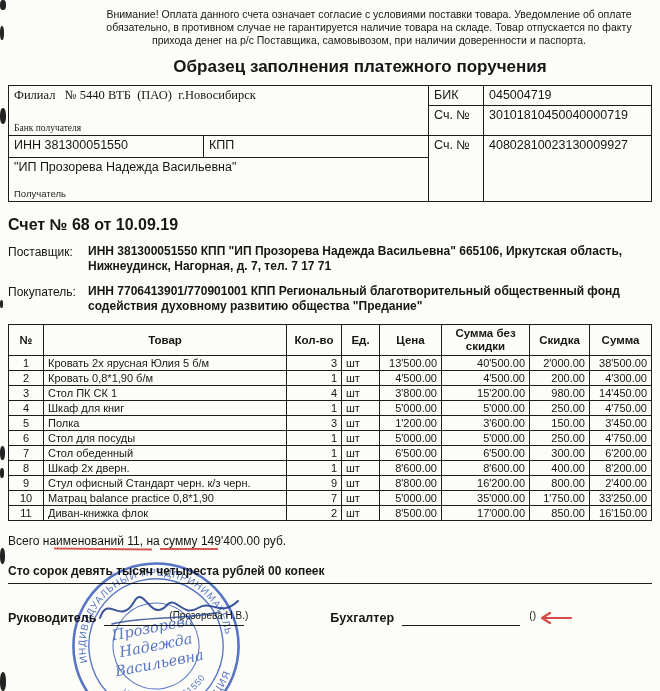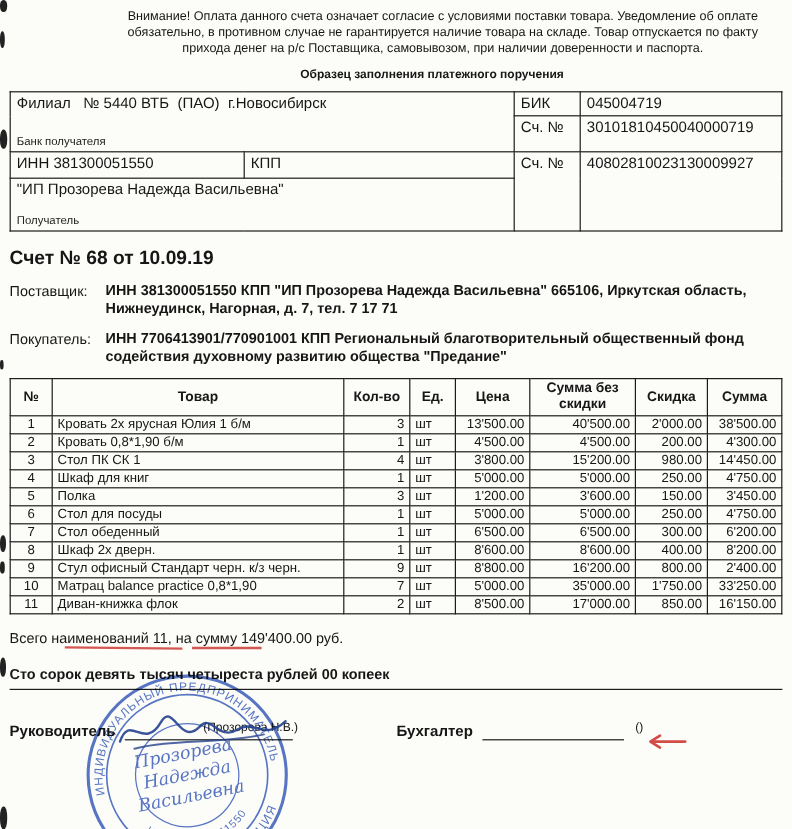--- a/index.html
+++ b/index.html
@@ -11,30 +11,30 @@
   }
   .page { position:absolute; inset:0; padding:6px 8px 0 8px; }
 
   
   .notice {
     font-size:10.5px; line-height:13px; text-align:center;
     padding:2px 10px 0 88px;
   }
   .po-title {
     margin-top:10px; padding-left:60px;
-    font-size:10px; font-weight:bold; text-align:center;
+    font-size:17px; font-weight:bold; text-align:center;
   }
 
   
   table.bank {
     width:644px; margin-top:8px; border-collapse:collapse; table-layout:fixed;
     font-size:12.5px;
   }
   table.bank td { border:1px solid #1c1c1c; padding:2px 5px; vertical-align:top; }
-  .cell-bank { height:50px; }
+  .cell-bank { height:50px;font-family:Liberation Serif, serif; }
   .cell-bank .inner, .cell-payee .inner {
     display:flex; flex-direction:column; justify-content:space-between; height:100%;
   }
   .bank-name { white-space:pre-wrap; }
   .tiny-label { font-size:9.5px; color:#222; margin-top:4px; }
   tr.bank-r1 td { height:20px; }
   tr.bank-r2 td { height:30px; }
   tr.bank-r3 td { height:22px; }
   tr.bank-r4 td { height:44px; }
 
@@ -190,21 +190,21 @@
         <th>Ед.</th>
         <th>Цена</th>
         <th>Сумма без скидки</th>
         <th>Скидка</th>
         <th>Сумма</th>
       </tr>
     </thead>
     <tbody>
         <tr>
           <td class="a-c">1</td>
-          <td class="a-l">Кровать 2х ярусная Юлия 1  б/м</td>
+          <td class="a-l">Кровать 2х ярусная Юлия 5  б/м</td>
           <td class="a-r">3</td>
           <td class="a-l">шт</td>
           <td class="a-r">13'500.00</td>
           <td class="a-r">40'500.00</td>
           <td class="a-r">2'000.00</td>
           <td class="a-r">38'500.00</td>
         </tr>
         <tr>
           <td class="a-c">2</td>
           <td class="a-l">Кровать  0,8*1,90  б/м</td>

